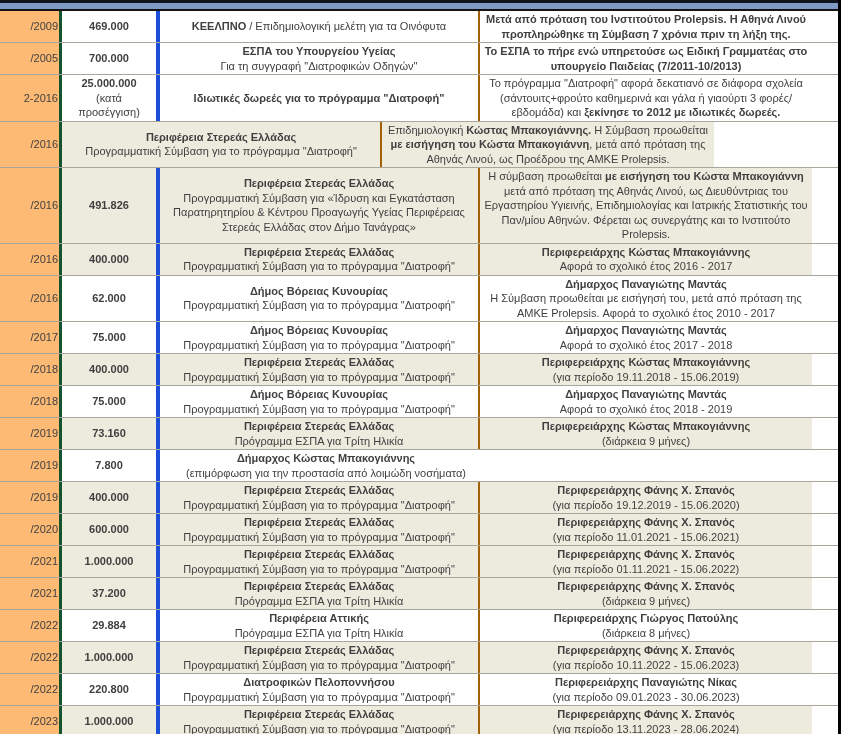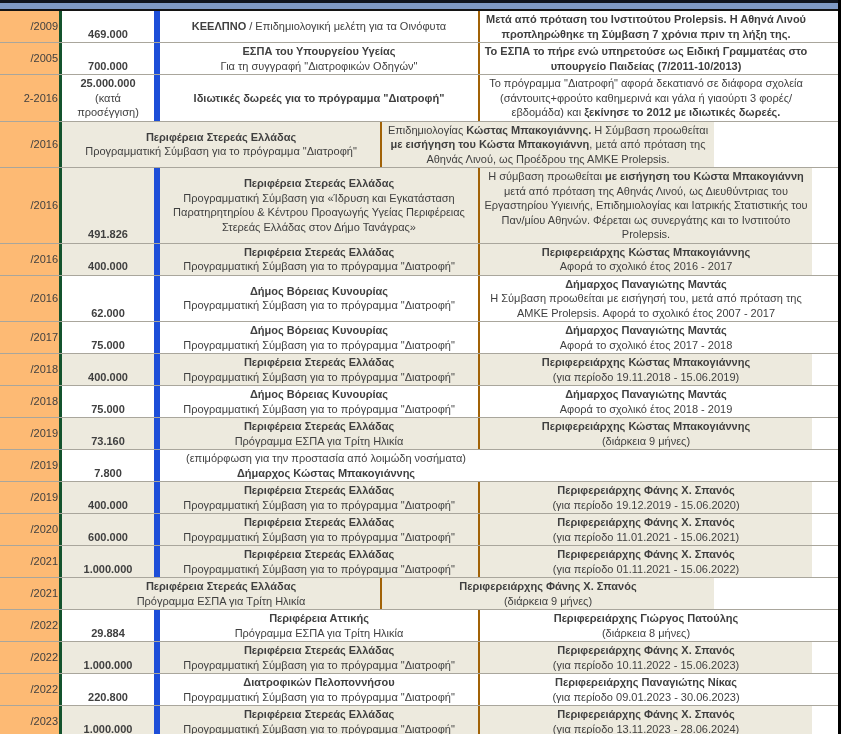--- a/index.html
+++ b/index.html
@@ -8,21 +8,21 @@
     font-family:"Liberation Sans","DejaVu Sans",sans-serif;
   }
   .wrap{width:838px;border-right:3px solid #000;}
   .band{height:6px;background:#7f9ac4;border-top:3px solid #10151d;border-bottom:2px solid #141414;}
   .row{display:flex;border-bottom:1px solid #a9a69c;}
   .cell{
     box-sizing:border-box;font-size:11px;line-height:14.5px;color:#3f3f3f;
     padding:1px 3px;display:flex;flex-direction:column;justify-content:center;text-align:center;
   }
   .c-date{width:62px;border-right:3px solid #14532d;text-align:right;padding-right:1px;background:#fdba74;}
-  .c-amount{width:98px;border-right:6px solid #1d4ed8;justify-content:flex-end;}
+  .c-amount{width:98px;border-right:4px solid #1d4ed8;}
   .c-org{width:320px;border-right:2px solid #a16207;}
   .c-notes{width:332px;}
   .row.shaded .c-amount,.row.shaded .c-org,.row.shaded .c-notes{background:#edeade;}
   .b{font-weight:bold;}
   .divider{height:3px;background:#000;}
   .partial{display:flex;height:6px;}
   .p-date{box-sizing:border-box;width:62px;background:#fff;border-right:1px solid #8c8c8c;}
   .p-amount{box-sizing:border-box;width:98px;background:#eceade;border-right:1px solid #8c8c8c;}
   .p-org{box-sizing:border-box;width:320px;background:#eceade;border-right:2px solid #262626;}
   .p-notes{box-sizing:border-box;width:358px;background:#f0efe9;}
@@ -71,21 +71,21 @@
           <div class="line"><span>Το πρόγραμμα "Διατροφή" αφορά δεκατιανό σε διάφορα σχολεία (σάντουιτς+φρούτο καθημερινά και γάλα ή γιαούρτι 3 φορές/εβδομάδα) και </span><span class="b">ξεκίνησε το 2012 με ιδιωτικές δωρεές.</span></div>
         </div>
       </div>
       <div class="row shaded">
         <div class="cell c-date">/2016</div>
         <div class="cell c-org">
           <div class="line"><span class="b">Περιφέρεια Στερεάς Ελλάδας</span></div>
           <div class="line"><span>Προγραμματική Σύμβαση για το πρόγραμμα "Διατροφή"</span></div>
         </div>
         <div class="cell c-notes">
-          <div class="line"><span>Επιδημιολογίας </span><span class="b">Κώστας Μπακογιάννης.</span><span> Η Σύμβαση προωθείται </span><span class="b">με εισήγηση του Κώστα Μπακογιάννη</span><span>, μετά από πρόταση της Αθηνάς Λινού, ως Προέδρου της ΑΜΚΕ Prolepsis.</span></div>
+          <div class="line"><span>Επιδημιολογική </span><span class="b">Κώστας Μπακογιάννης.</span><span> Η Σύμβαση προωθείται </span><span class="b">με εισήγηση του Κώστα Μπακογιάννη</span><span>, μετά από πρόταση της Αθηνάς Λινού, ως Προέδρου της ΑΜΚΕ Prolepsis.</span></div>
         </div>
       </div>
       <div class="row shaded">
         <div class="cell c-date">/2016</div>
         <div class="cell c-amount">
           <div class="line"><span class="b">491.826</span></div>
         </div>
         <div class="cell c-org">
           <div class="line"><span class="b">Περιφέρεια Στερεάς Ελλάδας</span></div>
           <div class="line"><span>Προγραμματική Σύμβαση για «Ίδρυση και Εγκατάσταση Παρατηρητηρίου &amp; Κέντρου Προαγωγής Υγείας Περιφέρειας Στερεάς Ελλάδας στον Δήμο Τανάγρας»</span></div>
@@ -112,21 +112,21 @@
         <div class="cell c-date">/2016</div>
         <div class="cell c-amount">
           <div class="line"><span class="b">62.000</span></div>
         </div>
         <div class="cell c-org">
           <div class="line"><span class="b">Δήμος Βόρειας Κυνουρίας</span></div>
           <div class="line"><span>Προγραμματική Σύμβαση για το πρόγραμμα "Διατροφή"</span></div>
         </div>
         <div class="cell c-notes">
           <div class="line"><span class="b">Δήμαρχος Παναγιώτης Μαντάς</span></div>
-          <div class="line"><span>Η Σύμβαση προωθείται με εισήγησή του, μετά από πρόταση της ΑΜΚΕ Prolepsis. Αφορά το σχολικό έτος 2007 - 2017</span></div>
+          <div class="line"><span>Η Σύμβαση προωθείται με εισήγησή του, μετά από πρόταση της ΑΜΚΕ Prolepsis. Αφορά το σχολικό έτος 2010 - 2017</span></div>
         </div>
       </div>
       <div class="row">
         <div class="cell c-date">/2017</div>
         <div class="cell c-amount">
           <div class="line"><span class="b">75.000</span></div>
         </div>
         <div class="cell c-org">
           <div class="line"><span class="b">Δήμος Βόρειας Κυνουρίας</span></div>
           <div class="line"><span>Προγραμματική Σύμβαση για το πρόγραμμα "Διατροφή"</span></div>
@@ -177,22 +177,22 @@
           <div class="line"><span class="b">Περιφερειάρχης Κώστας Μπακογιάννης</span></div>
           <div class="line"><span>(διάρκεια 9 μήνες)</span></div>
         </div>
       </div>
       <div class="row">
         <div class="cell c-date">/2019</div>
         <div class="cell c-amount">
           <div class="line"><span class="b">7.800</span></div>
         </div>
         <div class="cell c-notes">
+          <div class="line"><span class="b">Δήμαρχος Κώστας Μπακογιάννης</span></div>
           <div class="line"><span>(επιμόρφωση για την προστασία από λοιμώδη νοσήματα)</span></div>
-          <div class="line"><span class="b">Δήμαρχος Κώστας Μπακογιάννης</span></div>
         </div>
       </div>
       <div class="row shaded">
         <div class="cell c-date">/2019</div>
         <div class="cell c-amount">
           <div class="line"><span class="b">400.000</span></div>
         </div>
         <div class="cell c-org">
           <div class="line"><span class="b">Περιφέρεια Στερεάς Ελλάδας</span></div>
           <div class="line"><span>Προγραμματική Σύμβαση για το πρόγραμμα "Διατροφή"</span></div>
@@ -225,20 +225,23 @@
           <div class="line"><span class="b">Περιφέρεια Στερεάς Ελλάδας</span></div>
           <div class="line"><span>Προγραμματική Σύμβαση για το πρόγραμμα "Διατροφή"</span></div>
         </div>
         <div class="cell c-notes">
           <div class="line"><span class="b">Περιφερειάρχης Φάνης Χ. Σπανός</span></div>
           <div class="line"><span>(για περίοδο 01.11.2021 - 15.06.2022)</span></div>
         </div>
       </div>
       <div class="row shaded">
         <div class="cell c-date">/2021</div>
+        <div class="cell c-amount">
+          <div class="line"><span class="b">37.200</span></div>
+        </div>
         <div class="cell c-org">
           <div class="line"><span class="b">Περιφέρεια Στερεάς Ελλάδας</span></div>
           <div class="line"><span>Πρόγραμμα ΕΣΠΑ για Τρίτη Ηλικία</span></div>
         </div>
         <div class="cell c-notes">
           <div class="line"><span class="b">Περιφερειάρχης Φάνης Χ. Σπανός</span></div>
           <div class="line"><span>(διάρκεια 9 μήνες)</span></div>
         </div>
       </div>
       <div class="row">

